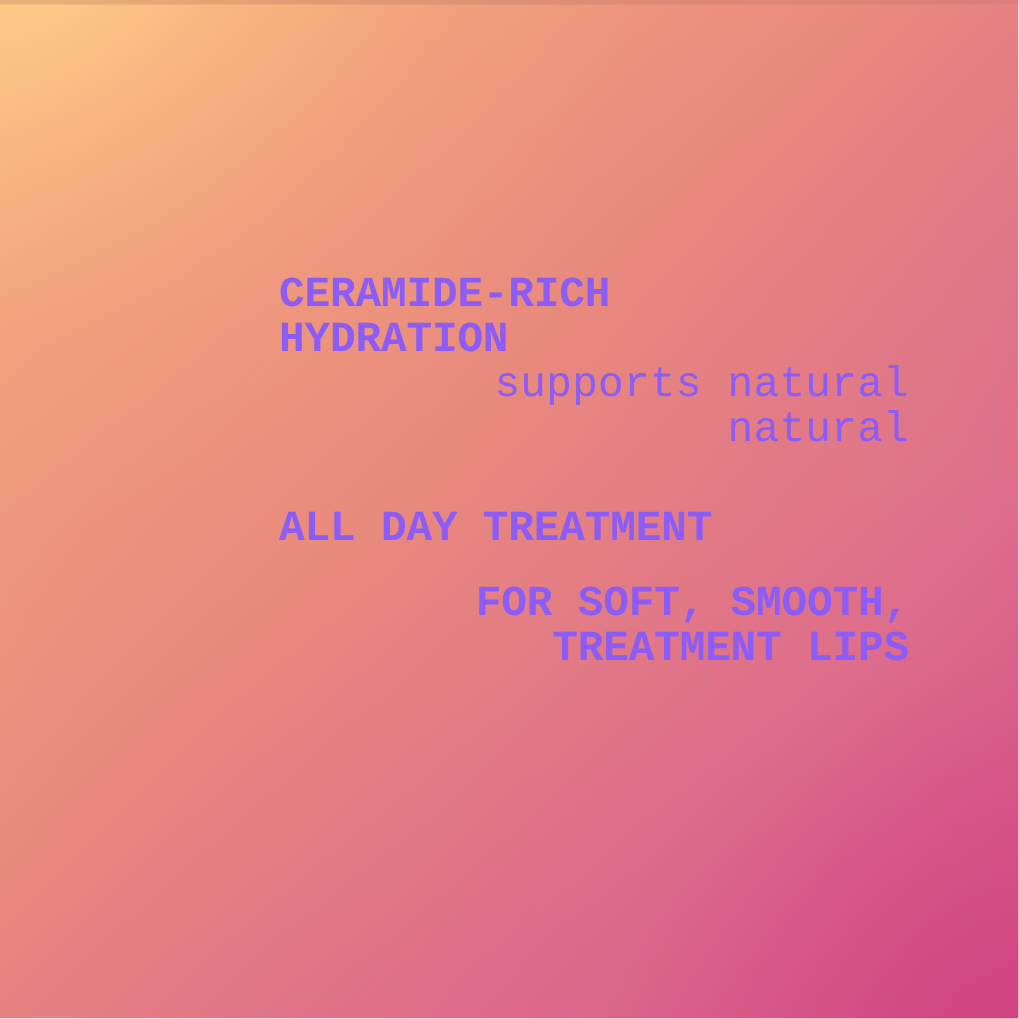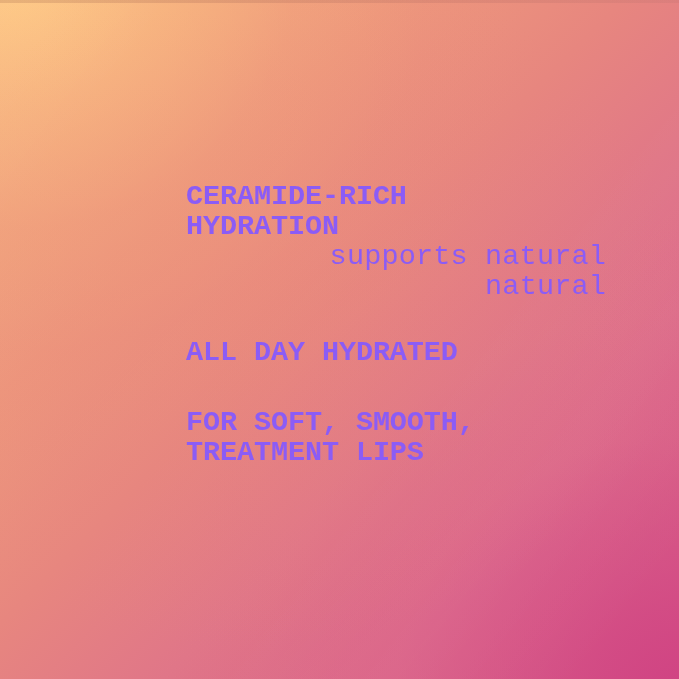--- a/index.html
+++ b/index.html
@@ -141,21 +141,22 @@
   .claim-line.light {
     font-weight: 400;
     font-size: 28.5px;
     line-height: 30px;
     letter-spacing: 0.006em;
     text-align: right;
   }
 
   
   #block-benefit {
-    margin-top: 40px;
+    margin-top: 20px;
+    text-align: right;
   }
 </style>
 </head>
 <body>
 
 <div id="promo-canvas">
 
   <div class="bg-base"></div>
   <div class="bg-bloom-warm"></div>
   <div class="bg-bloom-pink"></div>
@@ -166,21 +167,21 @@
   <div class="copy-stack">
 
     <div class="claim-block" id="block-ceramide">
       <span class="claim-line bold">CERAMIDE-RICH</span>
       <span class="claim-line bold">HYDRATION</span>
       <span class="claim-line light">supports natural</span>
       <span class="claim-line light">natural</span>
     </div>
 
     <div class="claim-block" id="block-hydration">
-      <span class="claim-line bold">ALL DAY HYDRATED</span>
+      <span class="claim-line bold">ALL DAY TREATMENT</span>
     </div>
 
     <div class="claim-block" id="block-benefit">
       <span class="claim-line bold">FOR SOFT, SMOOTH,</span>
       <span class="claim-line bold">TREATMENT LIPS</span>
     </div>
 
   </div>
 </div>
 

